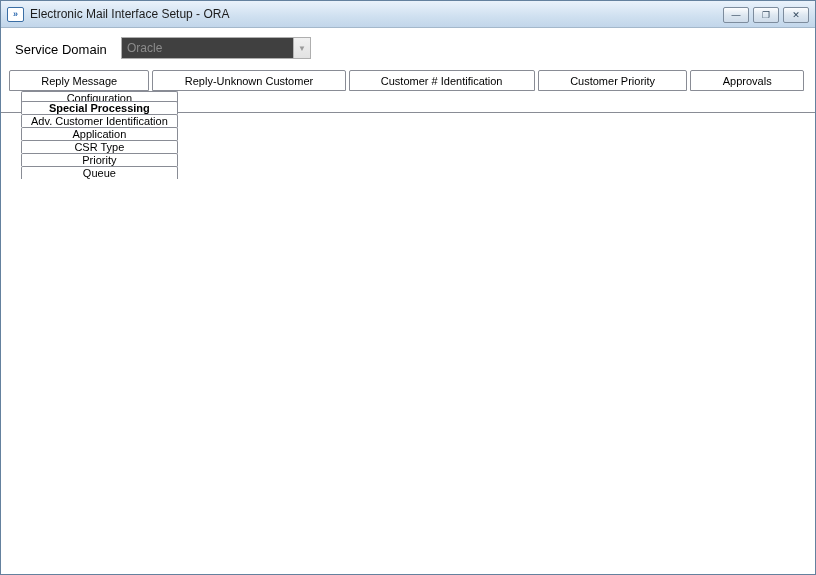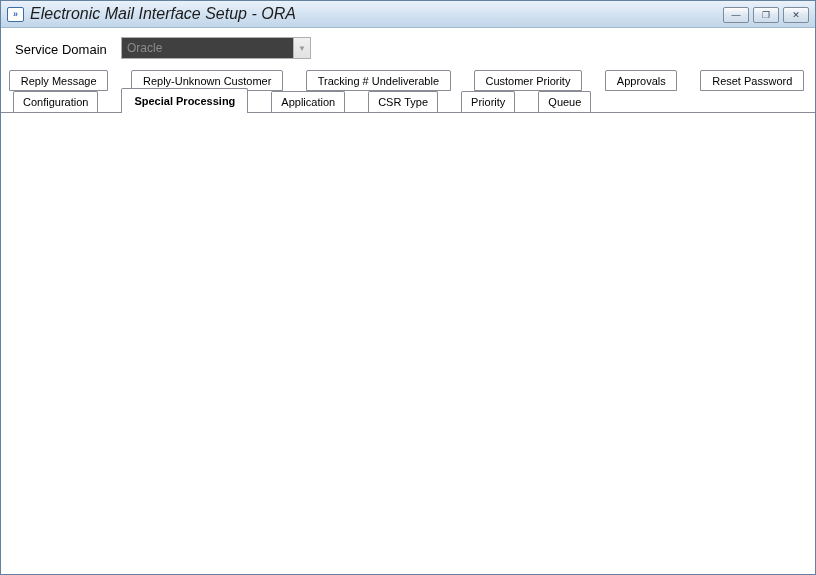--- a/index.html
+++ b/index.html
@@ -13,21 +13,21 @@
     position:absolute; left:0; top:0; right:0; height:27px;
     background:linear-gradient(#eaf2fb,#cfe0f0 60%,#c2d6ea);
     border-bottom:1px solid #a4b8cb;
     display:flex; align-items:center; padding:0 6px;
   }
   .app-icon{
     width:17px; height:15px; border:1px solid #3a6ea5; background:#fff;
     color:#2f6bb0; font-size:9px; font-weight:bold; line-height:13px; text-align:center;
     margin-right:6px; border-radius:2px;
   }
-  .title-text{font-size:16px; color:#1c1c1c;font-style:italic;}
+  .title-text{font-size:12px; color:#1c1c1c;}
   .win-controls{position:absolute; right:6px; top:6px; display:flex; gap:4px;}
   .win-btn{
     width:26px; height:16px; border:1px solid #7d8c9d; border-radius:2px;
     background:linear-gradient(#fdfdfe,#dee8f1 50%,#cfdcea);
     font-size:9px; color:#34495e; display:flex; align-items:center; justify-content:center;
     padding:0; font-family:inherit;
   }
   
   .label{position:absolute; color:#000; white-space:nowrap;}
   #service-label{left:14px; top:41px; font-size:13px;}
@@ -38,23 +38,23 @@
   .combo-text{flex:1; padding:3px 5px; white-space:nowrap; overflow:hidden;}
   .combo-arrow{
     width:17px; background:linear-gradient(#f5f5f5,#dcdcdc);
     border-left:1px solid #b4b4b4; display:flex; align-items:center; justify-content:center;
     font-size:8px; color:#333;
   }
   #service-combo{left:120px; top:36px; width:190px; height:22px; background:#404040; color:#8b8b8b; border-color:#aeaeae;}
   #service-combo .combo-arrow{color:#9a9a9a; background:linear-gradient(#f0f0f0,#e2e2e2);}
   #sp-combo{left:42px; top:242px; width:181px; height:21px;}
   
-  .tab-row{position:absolute; display:flex;gap:20px;}
+  .tab-row{position:absolute; display:flex;}
   #tab-row-1{left:8px; top:69px; right:8px; height:21px; z-index:3;}
-  #tab-row-2{left:12px; top:90px; height:21px; z-index:4;}
+  #tab-row-2{left:20px; top:90px; height:21px; z-index:4;flex-direction:column;}
   .tab{
     height:100%; border:1px solid #898c95; background:#fff;
     border-radius:2px 2px 0 0; margin-right:3px;
     display:flex; align-items:center; justify-content:center;
     font-size:11px; padding:0 9px; white-space:nowrap; color:#000;
   }
   #tab-row-1 .tab{flex:1 1 auto;}
   #tab-row-2 .tab{border-bottom:none;}
   #tab-row-2 .tab.active{
     font-weight:bold; height:25px; margin-top:-3px; background:#fff;
@@ -122,28 +122,28 @@
   <span class="label" id="service-label">Service Domain</span>
   <div class="combo" id="service-combo">
     <span class="combo-text">Oracle</span>
     <span class="combo-arrow">▼</span>
   </div>
 
   <div class="content-panel"></div>
   <div class="tab-row" id="tab-row-1">
       <div class="tab">Reply Message</div>
       <div class="tab">Reply-Unknown Customer</div>
-      <div class="tab">Tracking # Undeliverable</div>
+      <div class="tab">Customer # Identification</div>
       <div class="tab">Customer Priority</div>
       <div class="tab">Approvals</div>
-      <div class="tab">Reset Password</div>
     </div>
   <div class="tab-row" id="tab-row-2">
       <div class="tab">Configuration</div>
       <div class="tab active">Special Processing</div>
+      <div class="tab">Adv. Customer Identification</div>
       <div class="tab">Application</div>
       <div class="tab">CSR Type</div>
       <div class="tab">Priority</div>
       <div class="tab">Queue</div>
     </div>
 
   <span class="label" id="match-label">Match String</span>
   <textarea id="match-input" style=""></textarea>
 
   <button class="btn" id="btn-add">Add &gt;&gt;</button>

